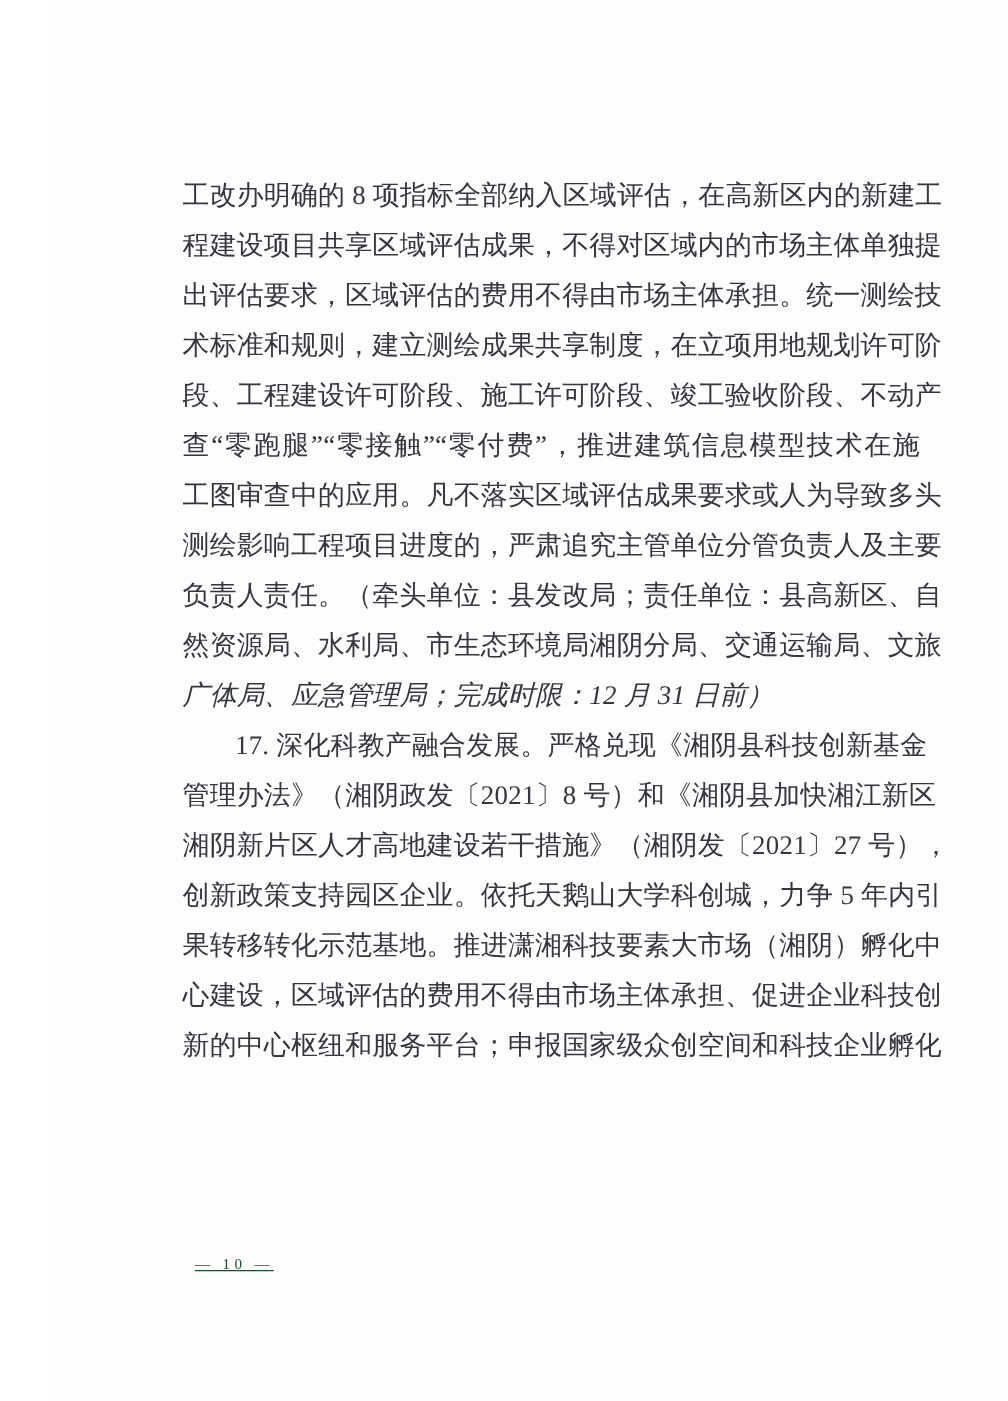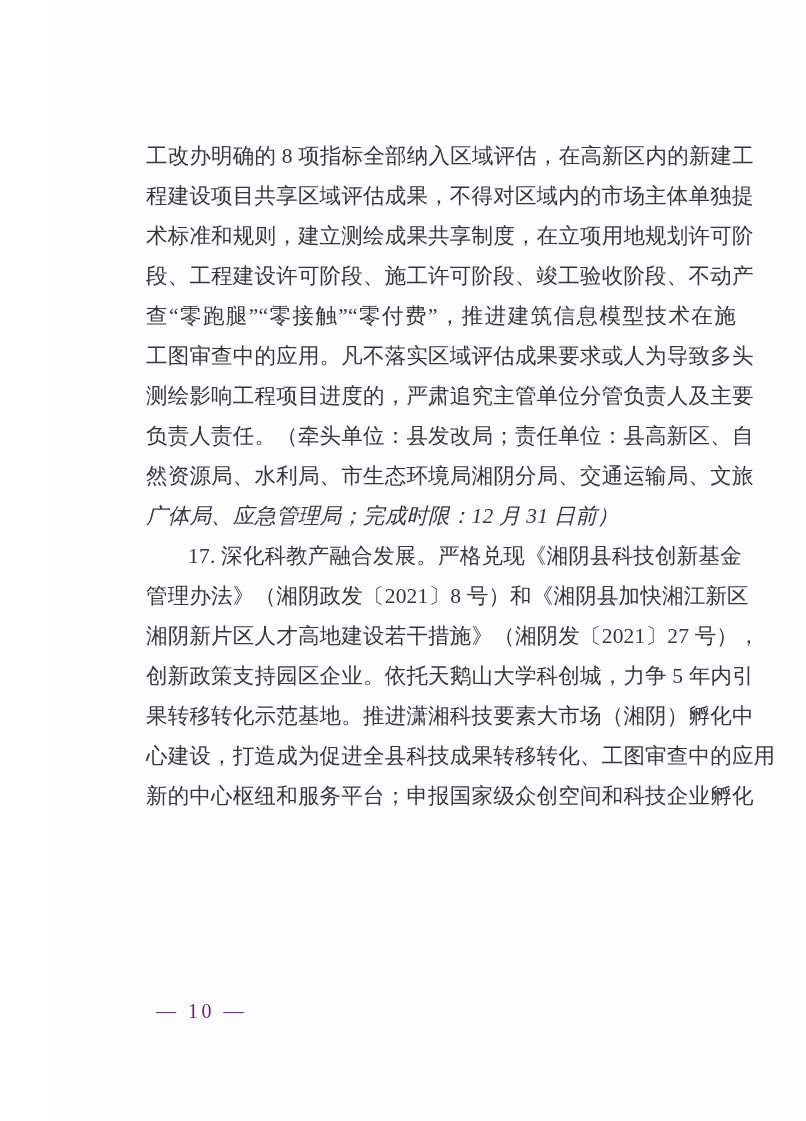--- a/index.html
+++ b/index.html
@@ -42,43 +42,45 @@
     font-style: italic;
     -moz-text-align-last: left;
   }
   .line.indent {
     text-indent: 42px;
   }
   .footer {
     position: absolute;
     left: 112px;
     top: 997px;
-    font-size: 20px;
+    font-size: 12px;
     line-height: 28px;
     letter-spacing: 3.5px;
-    color: #701a75;
+    color: #14532d;
+    text-decoration: underline;
   }
 </style>
 </head>
 <body>
 
 <div class="page">
   <div class="text-block">
     <div class="line">工改办明确的 8 项指标全部纳入区域评估，在高新区内的新建工</div>
     <div class="line">程建设项目共享区域评估成果，不得对区域内的市场主体单独提</div>
+    <div class="line">出评估要求，区域评估的费用不得由市场主体承担。统一测绘技</div>
     <div class="line">术标准和规则，建立测绘成果共享制度，在立项用地规划许可阶</div>
     <div class="line">段、工程建设许可阶段、施工许可阶段、竣工验收阶段、不动产</div>
     <div class="line">查“零跑腿”“零接触”“零付费”，推进建筑信息模型技术在施</div>
     <div class="line">工图审查中的应用。凡不落实区域评估成果要求或人为导致多头</div>
     <div class="line">测绘影响工程项目进度的，严肃追究主管单位分管负责人及主要</div>
     <div class="line">负责人责任。（牵头单位：县发改局；责任单位：县高新区、自</div>
     <div class="line">然资源局、水利局、市生态环境局湘阴分局、交通运输局、文旅</div>
     <div class="line para-end">广体局、应急管理局；完成时限：12 月 31 日前）</div>
     <div class="line indent">17. 深化科教产融合发展。严格兑现《湘阴县科技创新基金</div>
     <div class="line">管理办法》（湘阴政发〔2021〕8 号）和《湘阴县加快湘江新区</div>
     <div class="line">湘阴新片区人才高地建设若干措施》（湘阴发〔2021〕27 号），</div>
     <div class="line">创新政策支持园区企业。依托天鹅山大学科创城，力争 5 年内引</div>
     <div class="line">果转移转化示范基地。推进潇湘科技要素大市场（湘阴）孵化中</div>
-    <div class="line">心建设，打造成为促进全县科技成果转移转化、工图审查中的应用</div>
+    <div class="line">心建设，区域评估的费用不得由市场主体承担、促进企业科技创</div>
     <div class="line">新的中心枢纽和服务平台；申报国家级众创空间和科技企业孵化</div>
   </div>
   <div class="footer">— 10 —</div>
 </div>
 
 </body></html>

